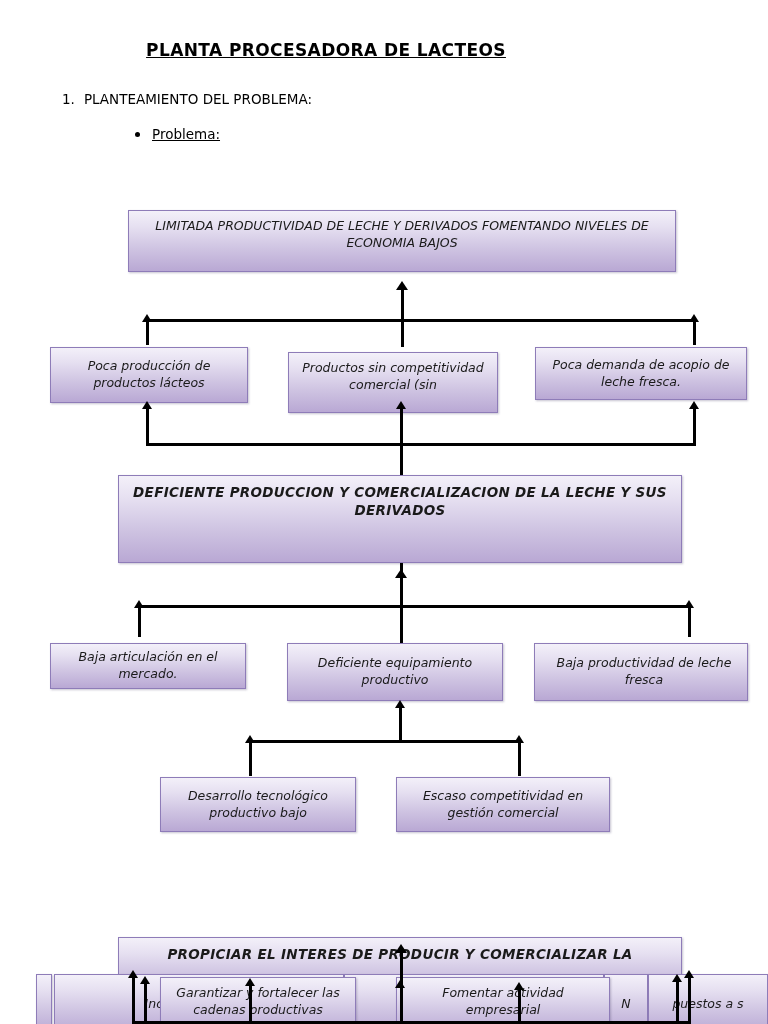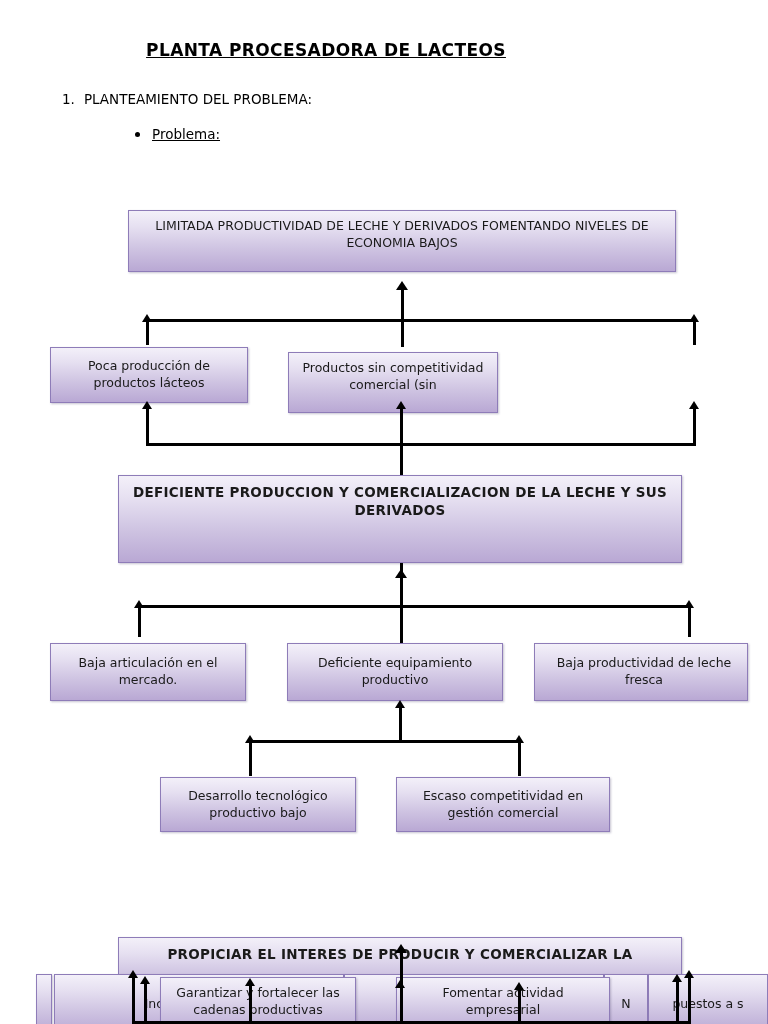--- a/index.html
+++ b/index.html
@@ -34,21 +34,21 @@
   .box{
     position:absolute;box-sizing:border-box;
     border:1px solid #8e7cb8;
     background:linear-gradient(to bottom,#f3f0f9 0%,#e6e0f1 26%,#cfc4e2 62%,#b9a8d4 100%);
     box-shadow:1px 1px 2px rgba(90,80,120,.35);
     overflow:hidden;
     display:flex;justify-content:center;
     font-size:12.5px;line-height:1.35;color:#1a1a1a;
     text-align:center;
   }
-  .box > span{display:block;padding:0 8px;}
+  .box > span{display:block;padding:0 8px;font-style:italic;}
   .box.top-align{align-items:flex-start;}
   .box.top-align > span{padding-top:7px;}
   .box.mid{align-items:center;}
   .box.bold > span{font-weight:bold;font-size:13.5px;letter-spacing:.3px;}
 
   
   .ln{position:absolute;background:#000;}
   .vline{width:3px;}
   .hline{height:3px;}
   .arrow-up{
@@ -93,20 +93,23 @@
   <div class="arrow-up thin" style="left:142px;top:314px;"></div>
   <div class="arrow-up thin" style="left:689px;top:314px;"></div>
 
   <div class="ln vline" style="left:401px;top:319px;height:28px;"></div>
 
   <div class="box mid" style="left:50px;top:347px;width:198px;height:56px;justify-content:flex-end;">
     <span>Poca producción de productos lácteos</span>
   </div>
   <div class="box top-align" style="left:288px;top:352px;width:210px;height:61px;">
     <span>Productos sin competitividad comercial (sin</span>
+  </div>
+  <div class="box mid" style="left:535px;top:347px;width:212px;height:53px;">
+    <span>Poca demanda de acopio de leche fresca.</span>
   </div>
 
   <div class="arrow-up thin" style="left:142px;top:401px;"></div>
   <div class="arrow-up thin" style="left:396px;top:401px;"></div>
   <div class="arrow-up thin" style="left:689px;top:401px;"></div>
   <div class="ln vline" style="left:146px;top:409px;height:36px;"></div>
   <div class="ln vline" style="left:693px;top:409px;height:36px;"></div>
   <div class="ln hline" style="left:146px;top:443px;width:550px;"></div>
   <div class="ln vline" style="left:400px;top:409px;height:66px;"></div>
 
@@ -117,21 +120,21 @@
   <div class="ln vline" style="left:400px;top:563px;height:13px;"></div>
   <div class="arrow-up" style="left:395px;top:569px;"></div>
   <div class="ln vline" style="left:400px;top:578px;height:30px;"></div>
   <div class="ln hline" style="left:139px;top:605px;width:551px;"></div>
   <div class="ln vline" style="left:138px;top:607px;height:30px;"></div>
   <div class="ln vline" style="left:688px;top:607px;height:30px;"></div>
   <div class="arrow-up thin" style="left:134px;top:600px;"></div>
   <div class="arrow-up thin" style="left:684px;top:600px;"></div>
   <div class="ln vline" style="left:400px;top:605px;height:38px;"></div>
 
-  <div class="box mid" style="left:50px;top:643px;width:196px;height:58px;">
+  <div class="box mid" style="left:50px;top:643px;width:196px;height:46px;">
     <span>Baja articulación en el mercado.</span>
   </div>
   <div class="box mid" style="left:287px;top:643px;width:216px;height:58px;">
     <span>Deficiente equipamiento productivo</span>
   </div>
   <div class="box mid" style="left:534px;top:643px;width:214px;height:58px;padding-left:6px;">
     <span>Baja productividad de leche fresca</span>
   </div>
 
   <div class="arrow-up thin" style="left:395px;top:700px;"></div>

